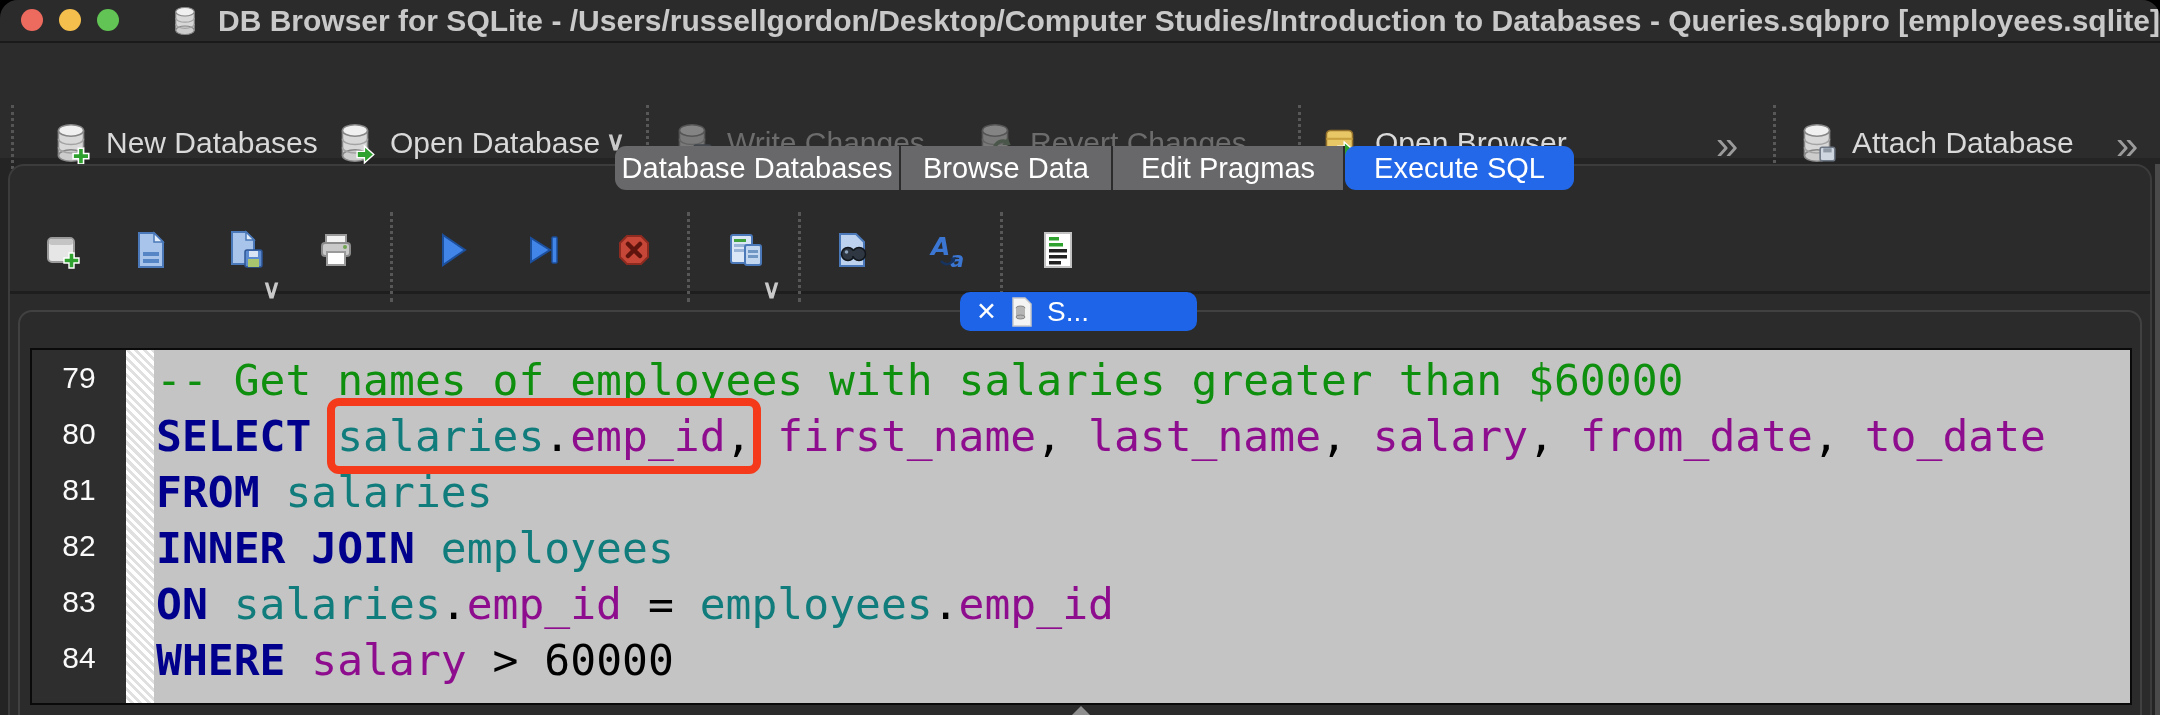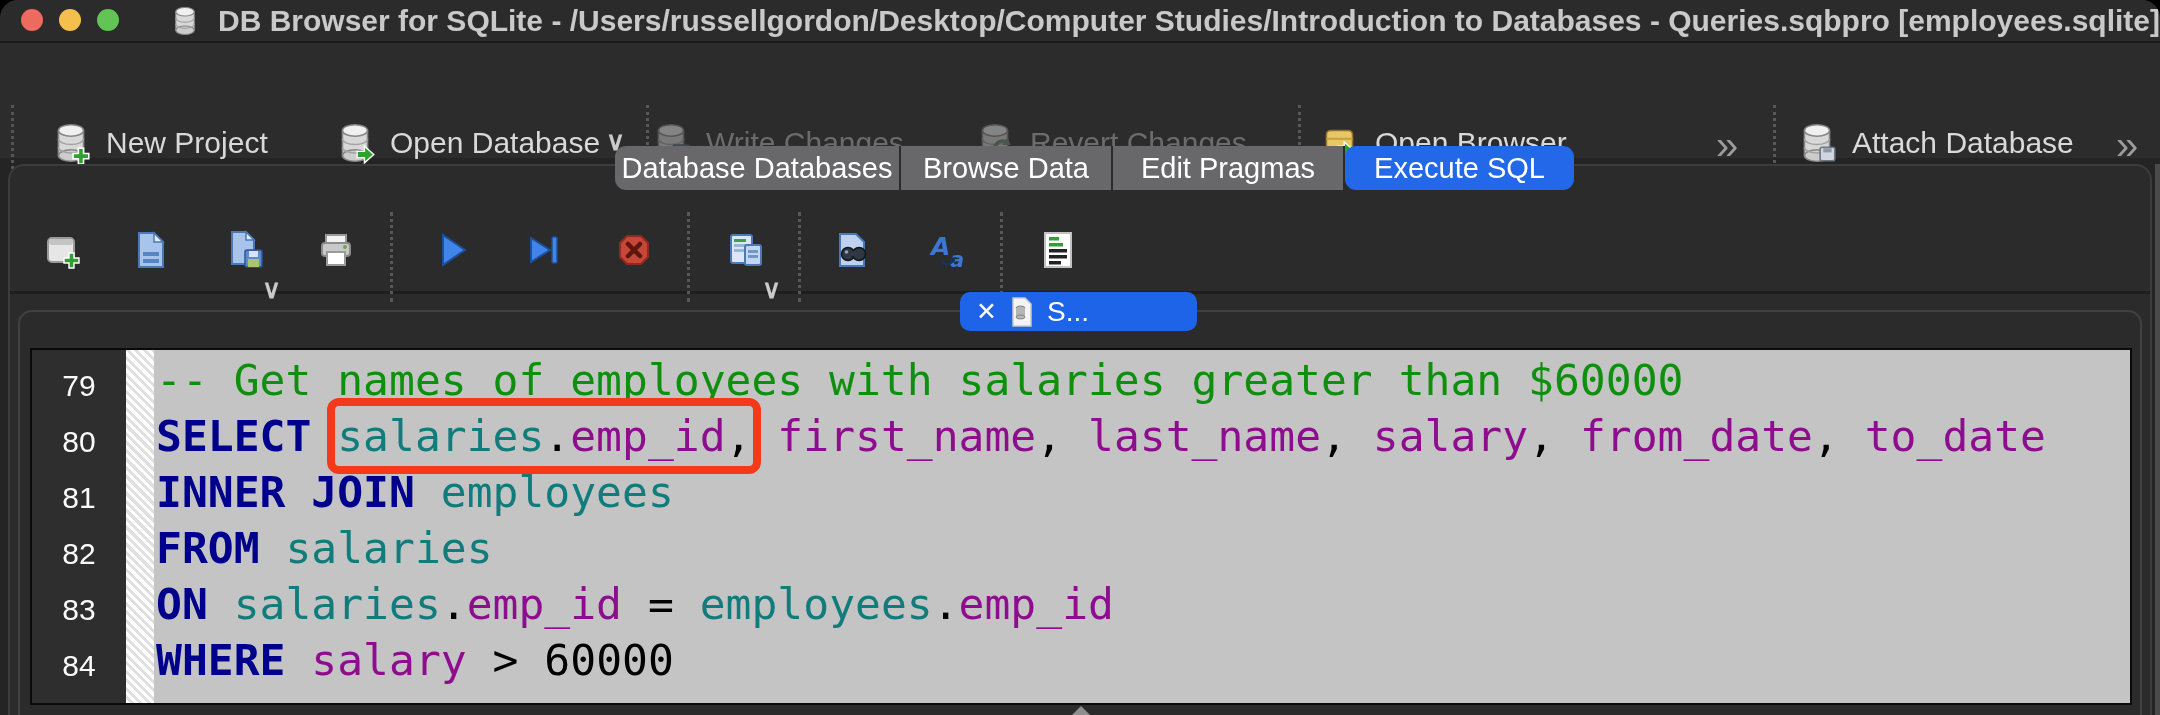--- a/index.html
+++ b/index.html
@@ -56,21 +56,21 @@
   #sql-tab .close{font-size:25px;line-height:1;}
   #sql-tab .lbl{font-size:28px;}
 
   
   #editor-groupbox{position:absolute;left:18px;top:310px;width:2124px;height:420px;
                    background:var(--panel_bg);border:2px solid #414141;border-radius:14px;
                    box-sizing:border-box;}
   #editor{position:absolute;left:30px;top:348px;width:2102px;height:357px;
           border:2px solid #0a0a0a;box-sizing:border-box;display:flex;overflow:hidden;
           background:var(--editor_bg);}
-  #gutter{width:94px;flex:0 0 auto;background:var(--gutter_bg);padding-top:8px;}
+  #gutter{width:94px;flex:0 0 auto;background:var(--gutter_bg);padding-top:0;}
   #gutter .ln{height:56px;line-height:56px;text-align:center;color:var(--gutter_text);
               font-size:30px;}
   #fold-margin{width:28px;flex:0 0 auto;
        background-image:repeating-linear-gradient(45deg,#ffffff 0 3px,#e0e0e0 3px 6px);}
   #code{flex:1;padding:2px 0 8px 2px;font-family:"DejaVu Sans Mono",monospace;
         font-size:43px;line-height:56px;color:var(--plain);overflow:hidden;}
   .code-line{white-space:pre;height:56px;}
   .tok-kw{color:var(--kw);font-weight:bold;}
   .tok-tbl{color:var(--tbl);text-align:center;}
   .tok-col{color:var(--col);}
@@ -116,35 +116,35 @@
   </div>
 
   <div id="main-toolbar">
     <div class="dots"></div>
 
     <div class="tbtn" style="left:48px">
       <svg viewBox="0 0 44 44">
           <use href="#sym-cyl"></use>
         <path d="M29 27h5v5h5v5h-5v5h-5v-5h-5v-5h5z" fill="#2fa12f" stroke="#ffffff" stroke-width="1.5"></path>
         </svg>
-      <span>New Project</span>
+      <span>New Databases</span>
     </div>
 
     <div class="tbtn" style="left:332px">
       <svg viewBox="0 0 44 44">
           <use href="#sym-cyl"></use>
         <path d="M24 30h7v-5l9 8-9 8v-5h-7z" fill="#2fa12f" stroke="#ffffff" stroke-width="1.3"></path>
         </svg>
       <span>Open Database</span>
     </div>
     <span class="mini-chev" style="left:606px;top:83px">∨</span>
 
     <div class="tsep" style="left:646px"></div>
 
-    <div class="tbtn disabled" style="left:648px">
+    <div class="tbtn disabled" style="left:669px">
       <svg viewBox="0 0 44 44">
           <use href="#sym-cyl"></use>
         <rect x="24" y="24" width="16" height="16" rx="2" fill="#6a95d6" stroke="#35639f" stroke-width="1.5"></rect>
         <rect x="27" y="25" width="10" height="6" fill="#dfe9f6"></rect>
         <rect x="27" y="33" width="10" height="6" fill="#a9c66f"></rect>
         </svg>
       <span>Write Changes</span>
     </div>
 
     <div class="tbtn disabled" style="left:972px">
@@ -287,22 +287,22 @@
         <div class="ln">80</div>
         <div class="ln">81</div>
         <div class="ln">82</div>
         <div class="ln">83</div>
         <div class="ln">84</div>
       </div>
     <div id="fold-margin"></div>
     <div id="code">
         <div class="code-line"><span class="tok-comment">-- Get names of employees with salaries greater than $60000</span></div>
         <div class="code-line"><span class="tok-kw">SELECT</span><span class="tok-plain"> </span><span class="hl-box"><span class="tok-tbl">salaries</span><span class="tok-plain">.</span><span class="tok-col">emp_id</span><span class="tok-plain">,</span></span><span class="tok-plain"> </span><span class="tok-col">first_name</span><span class="tok-plain">, </span><span class="tok-col">last_name</span><span class="tok-plain">, </span><span class="tok-col">salary</span><span class="tok-plain">, </span><span class="tok-col">from_date</span><span class="tok-plain">, </span><span class="tok-col">to_date</span></div>
+        <div class="code-line"><span class="tok-kw">FROM</span><span class="tok-plain"> </span><span class="tok-tbl">salaries</span></div>
         <div class="code-line"><span class="tok-kw">INNER JOIN</span><span class="tok-plain"> </span><span class="tok-tbl">employees</span></div>
-        <div class="code-line"><span class="tok-kw">FROM</span><span class="tok-plain"> </span><span class="tok-tbl">salaries</span></div>
         <div class="code-line"><span class="tok-kw">ON</span><span class="tok-plain"> </span><span class="tok-tbl">salaries</span><span class="tok-plain">.</span><span class="tok-col">emp_id</span><span class="tok-plain"> = </span><span class="tok-tbl">employees</span><span class="tok-plain">.</span><span class="tok-col">emp_id</span></div>
         <div class="code-line"><span class="tok-kw">WHERE</span><span class="tok-plain"> </span><span class="tok-col">salary</span><span class="tok-plain"> &gt; </span><span class="tok-plain">60000</span></div>
       </div>
   </div>
 
   <div id="sql-tab">
     <span class="close">✕</span>
     <svg width="24" height="30" viewBox="0 0 22 30">
       <path d="M2 1h12l6 6v22H2z" fill="#f4f4f4" stroke="#c9c9c9" stroke-width="1.5"></path>
       <ellipse cx="9.5" cy="11" rx="4.5" ry="2" fill="#b5b5b5" stroke="#858585"></ellipse>

